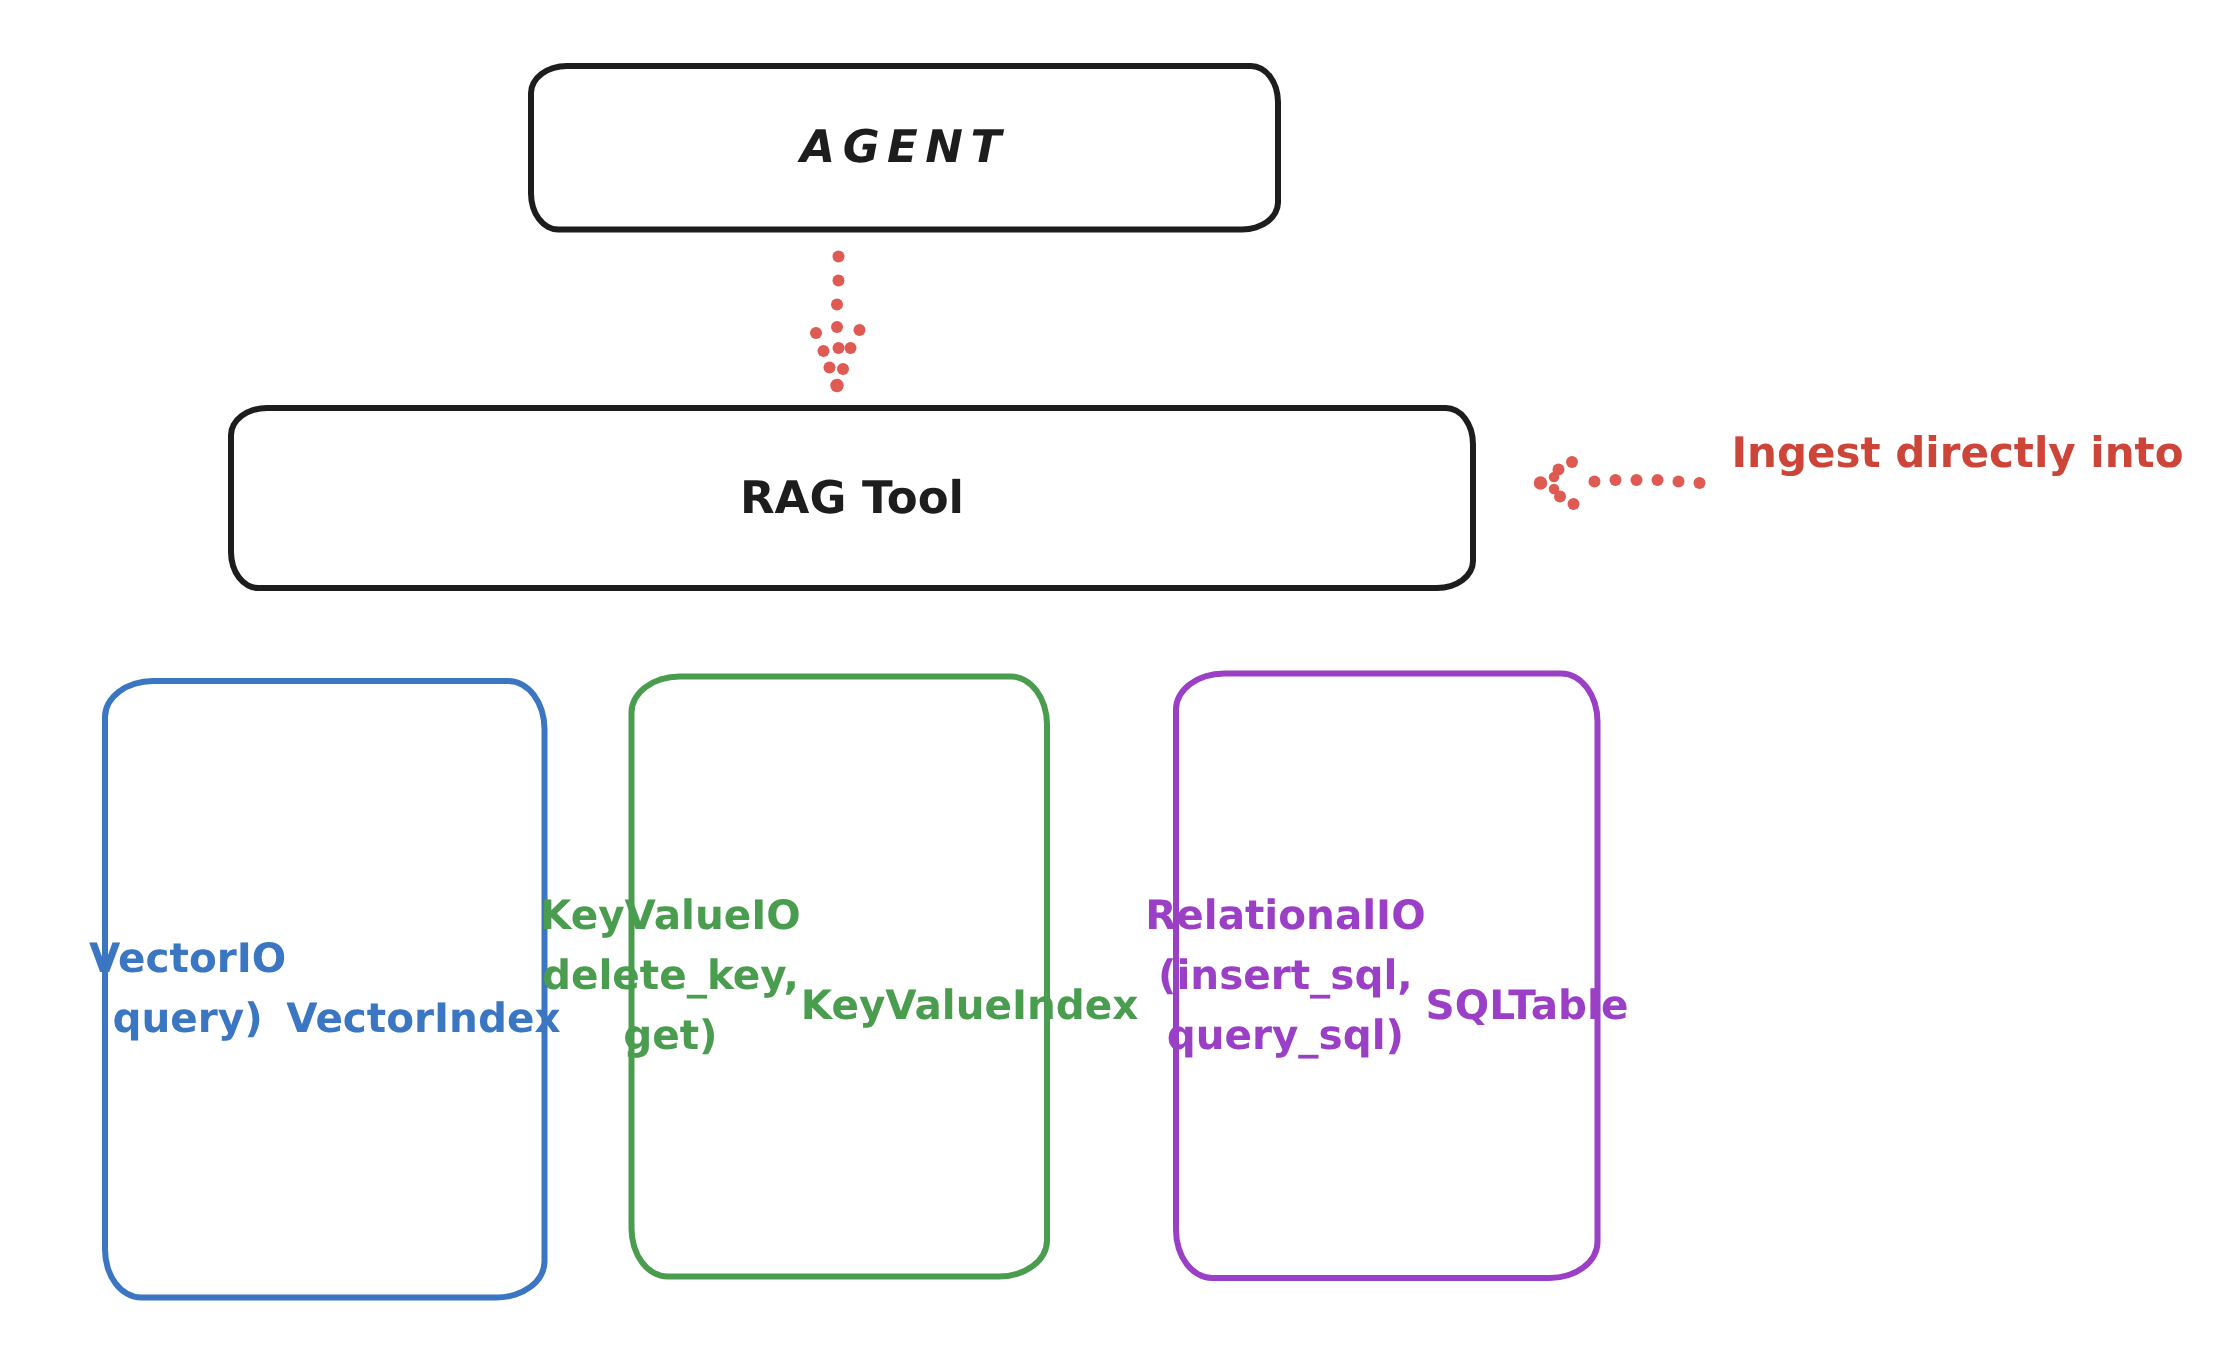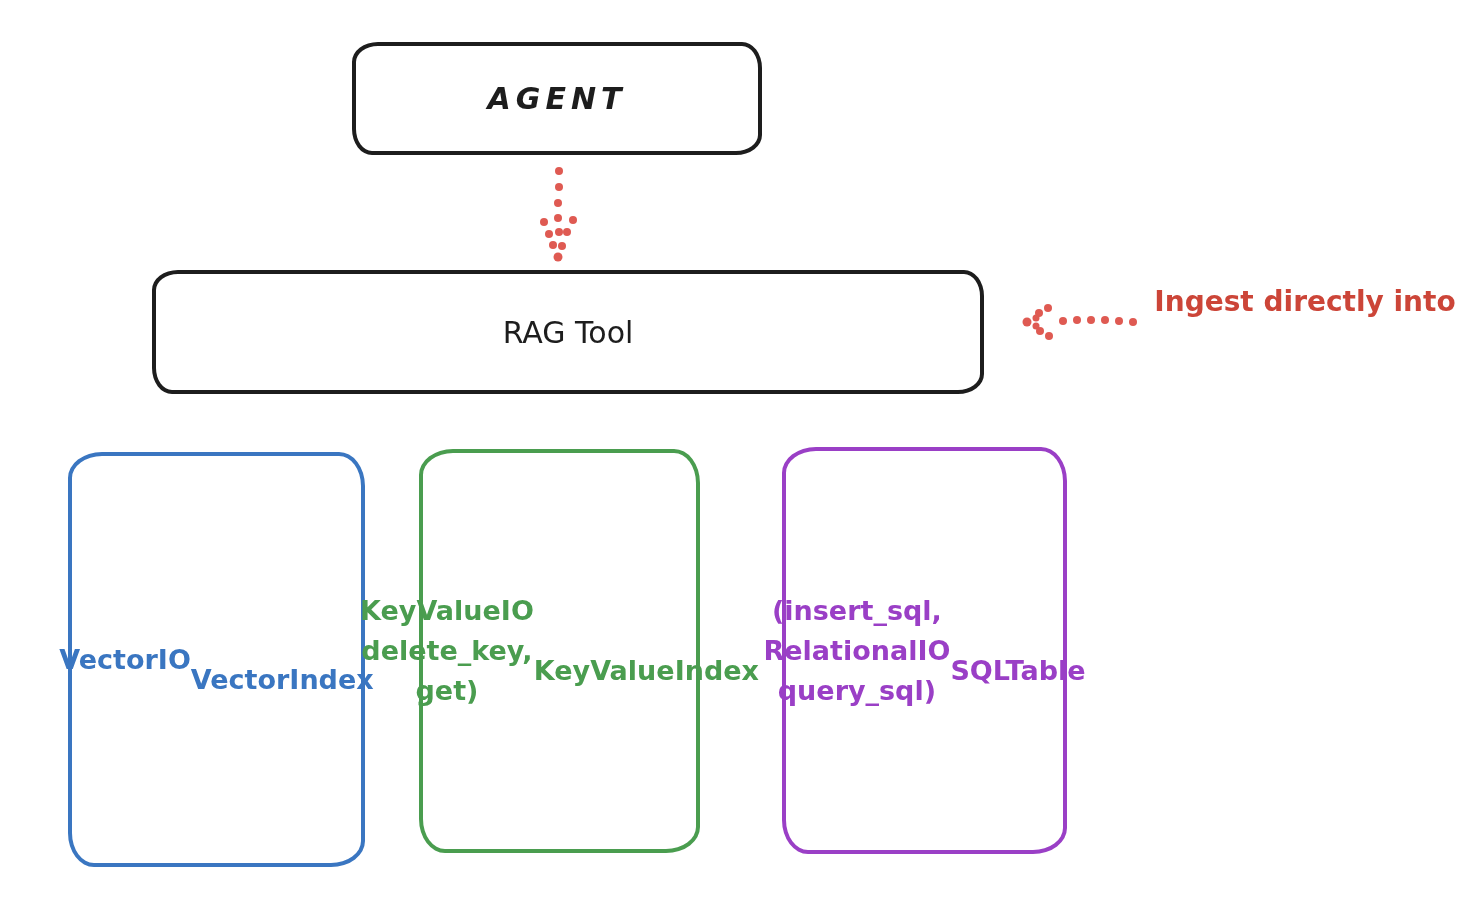--- a/index.html
+++ b/index.html
@@ -19,27 +19,27 @@
   }
   .canvas { position: absolute; left: 0; top: 0; width: 1484px; height: 910px; background: var(--bg); }
 
   .node {
     position: absolute;
     border: 4px solid var(--black);
     border-radius: 26px 20px 26px 20px / 20px 26px 20px 26px;
     display: flex; align-items: center; justify-content: center;
     background: transparent;
   }
-  .node-agent { left: 352px; top: 42px; width: 410px; height: 113px; }
+  .node-agent { left: 352px; top: 42px; width: 502px; height: 113px; }
   .node-rag   { left: 152px; top: 270px; width: 832px; height: 124px; }
 
   .node-label {
     color: var(--black);
     font-size: 30px;
-    font-weight: 400;
+    font-weight: 700;
   }
   .agent-label { font-style: italic; letter-spacing: 5px; font-weight: 700; }
 
   .arrow-svg { position: absolute; left: 0; top: 0; width: 1484px; height: 910px; pointer-events: none; }
   .arrow-dot { fill: var(--red-dot); }
 
   .annotation {
     position: absolute; left: 1125px; top: 284px; width: 360px;
     text-align: center;
     color: var(--red);
@@ -108,34 +108,35 @@
     <span class="node-label">RAG Tool</span>
   </div>
 
   <div class="annotation">
     <div>Ingest directly into</div>
   </div>
 
   <div class="store-box store-blue">
     <div>
       <div>VectorIO</div>
+      <div>query)</div>
     </div>
     <div class="index-label">VectorIndex</div>
   </div>
 
   <div class="store-box store-green">
     <div>
       <div>KeyValueIO</div>
       <div>delete_key, get)</div>
     </div>
     <div class="index-label">KeyValueIndex</div>
   </div>
 
   <div class="store-box store-purple">
     <div>
+      <div>RelationalIO</div>
       <div>(insert_sql,</div>
-      <div>RelationalIO</div>
       <div>query_sql)</div>
     </div>
     <div class="index-label">SQLTable</div>
   </div>
 
 </div>
 
 </body></html>

